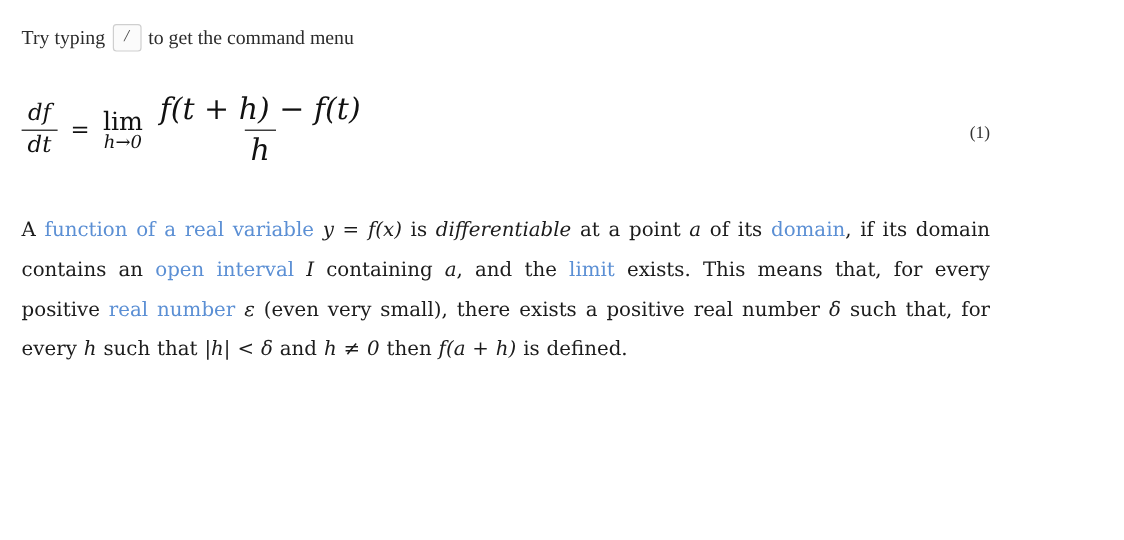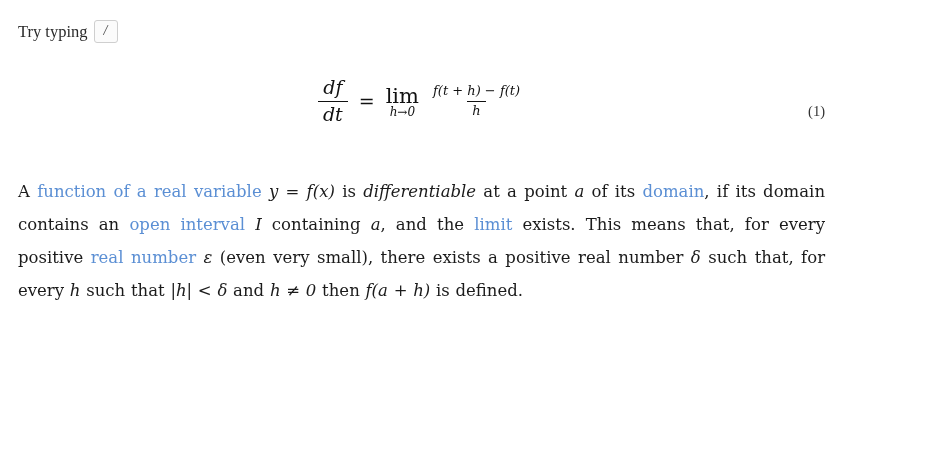--- a/index.html
+++ b/index.html
@@ -59,21 +59,21 @@
     position: relative;
     margin-top: 34px;
     height: 62px;
   }
   .equation-center {
     position: absolute;
     left: 0;
     right: 0;
     top: 0;
     display: flex;
-    justify-content: center;
+    justify-content: flex-start;
     align-items: center;
   }
   .math {
     font-family: "DejaVu Serif", serif;
     font-style: italic;
     color: #111;
   }
   .eq-row {
     display: flex;
     align-items: center;
@@ -106,26 +106,26 @@
     flex-direction: column;
     align-items: center;
     justify-content: center;
     line-height: 1.05;
   }
   .limop .lim-main {
     font-style: normal;
     font-size: 21px;
   }
   .limop .lim-sub {
-    font-size: 12px;
+    font-size: 15px;
     font-style: italic;
     margin-top: -1px;
   }
   .bigfrac {
-    font-size: 13px;
+    font-size: 25px;
     font-style: italic;
   }
   .eq-number {
     position: absolute;
     right: 0;
     top: 26px;
     font-family: "Liberation Serif", serif;
     font-size: 14.5px;
     color: #333;
     font-style: normal;
@@ -156,20 +156,21 @@
   .nowrap { white-space: nowrap; }
 </style>
 </head>
 <body>
 
 <div class="page">
 
   <div class="hint-line">
     <span class="hint-text">Try typing</span>
     <span class="slash-key">/</span>
+    <span class="hint-text">to get the command menu</span>
   </div>
 
   <div class="equation-block">
     <div class="equation-center">
       <div class="eq-row math">
         <span class="frac">
           <span class="num">df</span>
           <span class="den">dt</span>
         </span>
         <span class="eq-sign">=</span>

